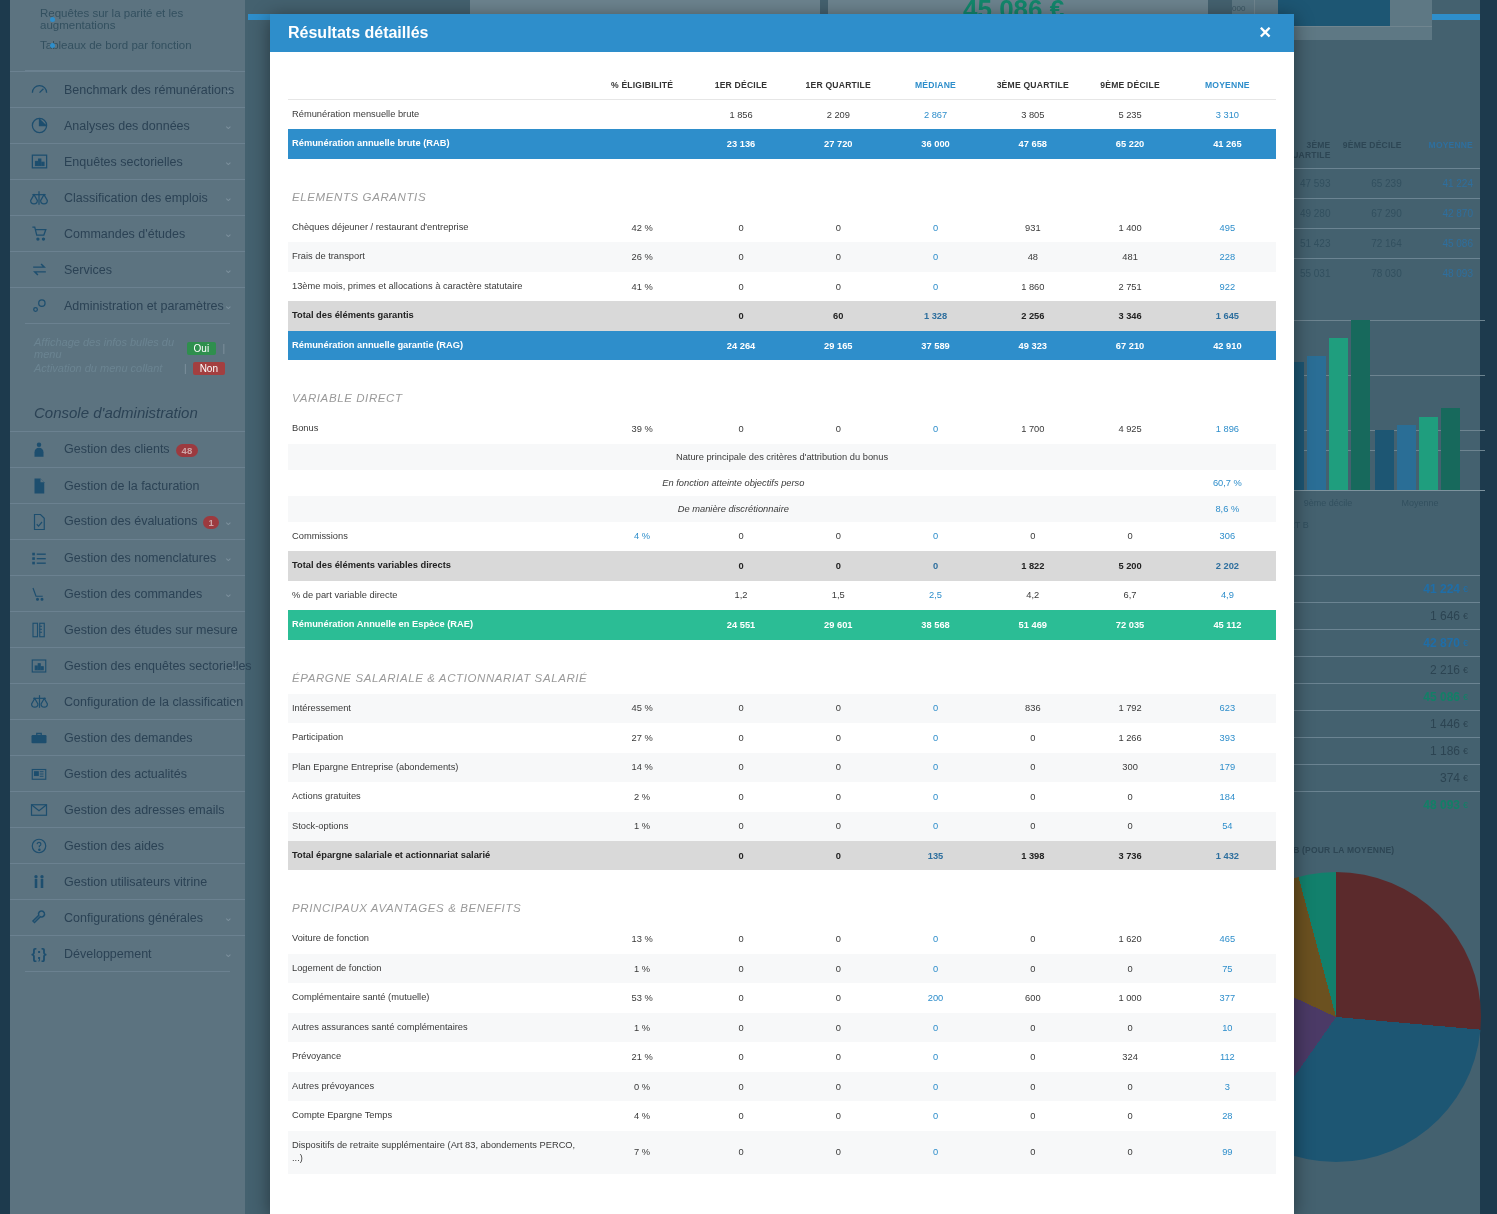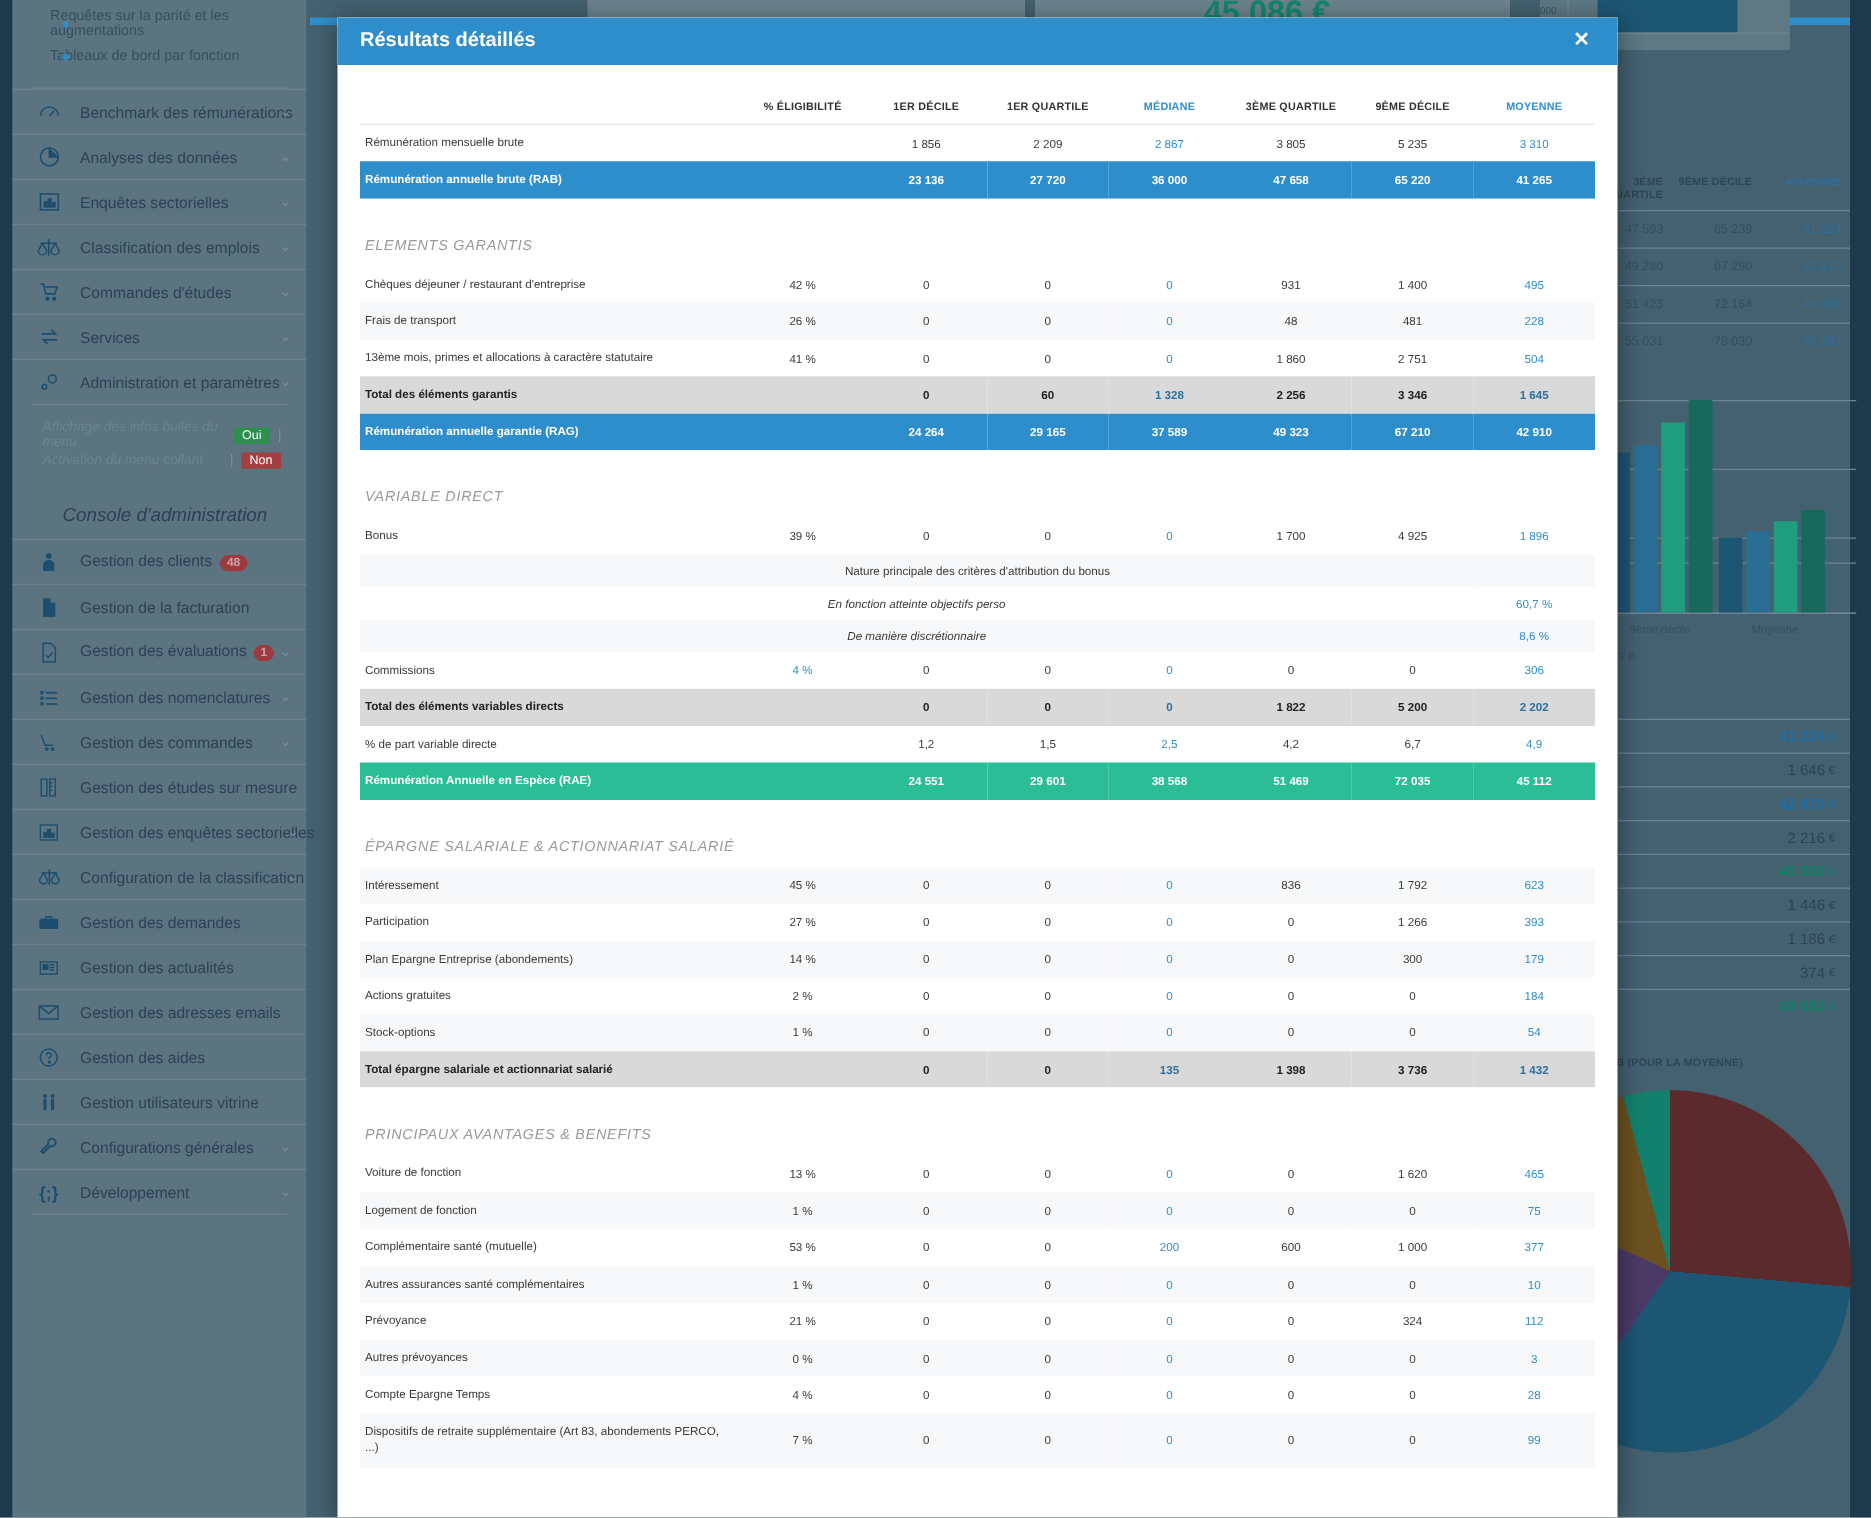--- a/index.html
+++ b/index.html
@@ -44,21 +44,21 @@
   .badge.sm { padding:1px 5px; }
 
   .toggles { padding:14px 20px 4px 24px; font-size:11px; font-style:italic; color:#6b8491;}
   .toggle-row { display:flex; align-items:center; gap:6px; height:20px; }
   .toggle-row .t-lbl { flex:1; }
   .pill { font-size:10px; font-style:normal; padding:1px 7px; color:#fff; border-radius:2px; }
   .pill.yes { background:#2f8f4e; }
   .pill.no { background:#a33f40; }
   .pill-div { color:#7d919d; font-size:11px; }
 
-  .console-title { font-style:italic; font-size:15px; color:#2b4254; padding:22px 0 10px 40px;}
+  .console-title { font-style:italic; font-size:15px; color:#2b4254; padding:22px 0 10px 24px;}
 
   
   .bg-card { position:absolute; background:#5e7884; }
   .bg-chart1 { left:1232px; top:-40px; width:200px; height:80px; }
   .bar-dark { position:absolute; background:#1d5673; }
   .axis-lbl { position:absolute; font-size:8px; color:#3b5663; }
 
   .bg-table { position:absolute; left:1195px; top:140px; width:285px; }
   .bg-table .hdr { display:flex; font-size:8.5px; font-weight:bold; color:#2d4654; padding-bottom:8px; letter-spacing:.2px;}
   .bg-table .hdr span, .bg-table .row span { flex:1; text-align:right; padding-right:7px;}
@@ -610,21 +610,21 @@
             <td class="accent">228</td>
           </tr>
           <tr class="white">
             <td class="label">13ème mois, primes et allocations à caractère statutaire</td>
             <td>41 %</td>
             <td>0</td>
             <td>0</td>
             <td class="accent">0</td>
             <td>1 860</td>
             <td>2 751</td>
-            <td class="accent">504</td>
+            <td class="accent">922</td>
           </tr>
           <tr class="total">
             <td class="label">Total des éléments garantis</td>
             <td></td>
             <td>0</td>
             <td>60</td>
             <td class="accent">1 328</td>
             <td>2 256</td>
             <td>3 346</td>
             <td class="accent">1 645</td>

